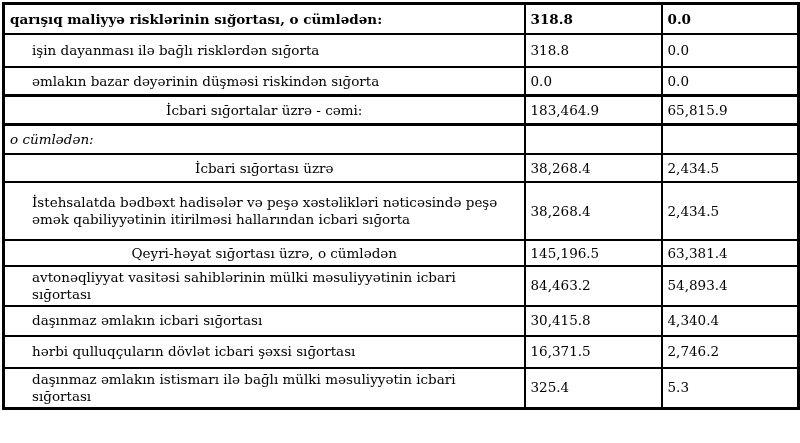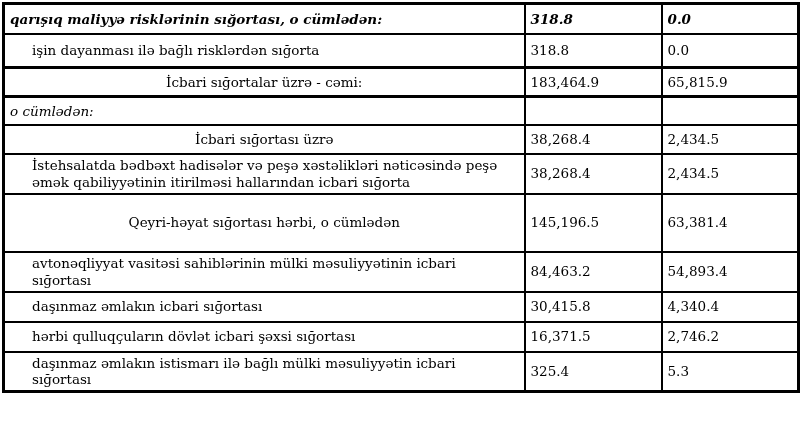--- a/index.html
+++ b/index.html
@@ -31,21 +31,21 @@
     border: 2px solid #000000;
     padding: 2px 5px;
     font-size: 13.5px;
     line-height: 1.25;
     vertical-align: middle;
     overflow: hidden;
   }
   td.num { text-align: left; }
 
   
-  tr.kind-group td { font-weight: bold; font-style: italic; }
+  tr.kind-group td { font-weight: bold; }
   tr.kind-item td.label { padding-left: 27px; }
   tr.kind-total td.label,
   tr.kind-section td.label { text-align: center; font-weight: normal; }
   tr.kind-total td.num,
   tr.kind-section td.num { font-weight: normal; }
   tr.kind-note td.label { font-weight: normal; font-style: italic; }
   tr.kind-total td { border-top-width: 3px; border-bottom-width: 3px; }
 
   
   tr:nth-child(1)  td { height: 24px; }
@@ -79,20 +79,25 @@
         <tr class="kind-group">
           <td class="label">qarışıq maliyyə risklərinin sığortası,  o cümlədən:</td>
           <td class="num">318.8</td>
           <td class="num">0.0</td>
         </tr>
         <tr class="kind-item">
           <td class="label">işin dayanması ilə bağlı risklərdən sığorta</td>
           <td class="num">318.8</td>
           <td class="num">0.0</td>
         </tr>
+        <tr class="kind-item">
+          <td class="label">əmlakın bazar dəyərinin düşməsi riskindən sığorta</td>
+          <td class="num">0.0</td>
+          <td class="num">0.0</td>
+        </tr>
         <tr class="kind-total">
           <td class="label">İcbari sığortalar üzrə - cəmi:</td>
           <td class="num">183,464.9</td>
           <td class="num">65,815.9</td>
         </tr>
         <tr class="kind-note">
           <td class="label">o cümlədən:</td>
           <td class="num"></td>
           <td class="num"></td>
         </tr>
@@ -100,21 +105,21 @@
           <td class="label">İcbari sığortası üzrə</td>
           <td class="num">38,268.4</td>
           <td class="num">2,434.5</td>
         </tr>
         <tr class="kind-item">
           <td class="label">İstehsalatda bədbəxt hadisələr və peşə xəstəlikləri nəticəsində peşə əmək qabiliyyətinin itirilməsi hallarından icbari sığorta</td>
           <td class="num">38,268.4</td>
           <td class="num">2,434.5</td>
         </tr>
         <tr class="kind-section">
-          <td class="label">Qeyri-həyat sığortası hərbi, o cümlədən</td>
+          <td class="label">Qeyri-həyat sığortası üzrə, o cümlədən</td>
           <td class="num">145,196.5</td>
           <td class="num">63,381.4</td>
         </tr>
         <tr class="kind-item">
           <td class="label">avtonəqliyyat vasitəsi sahiblərinin mülki məsuliyyətinin icbari sığortası</td>
           <td class="num">84,463.2</td>
           <td class="num">54,893.4</td>
         </tr>
         <tr class="kind-item">
           <td class="label">daşınmaz əmlakın icbari sığortası</td>

